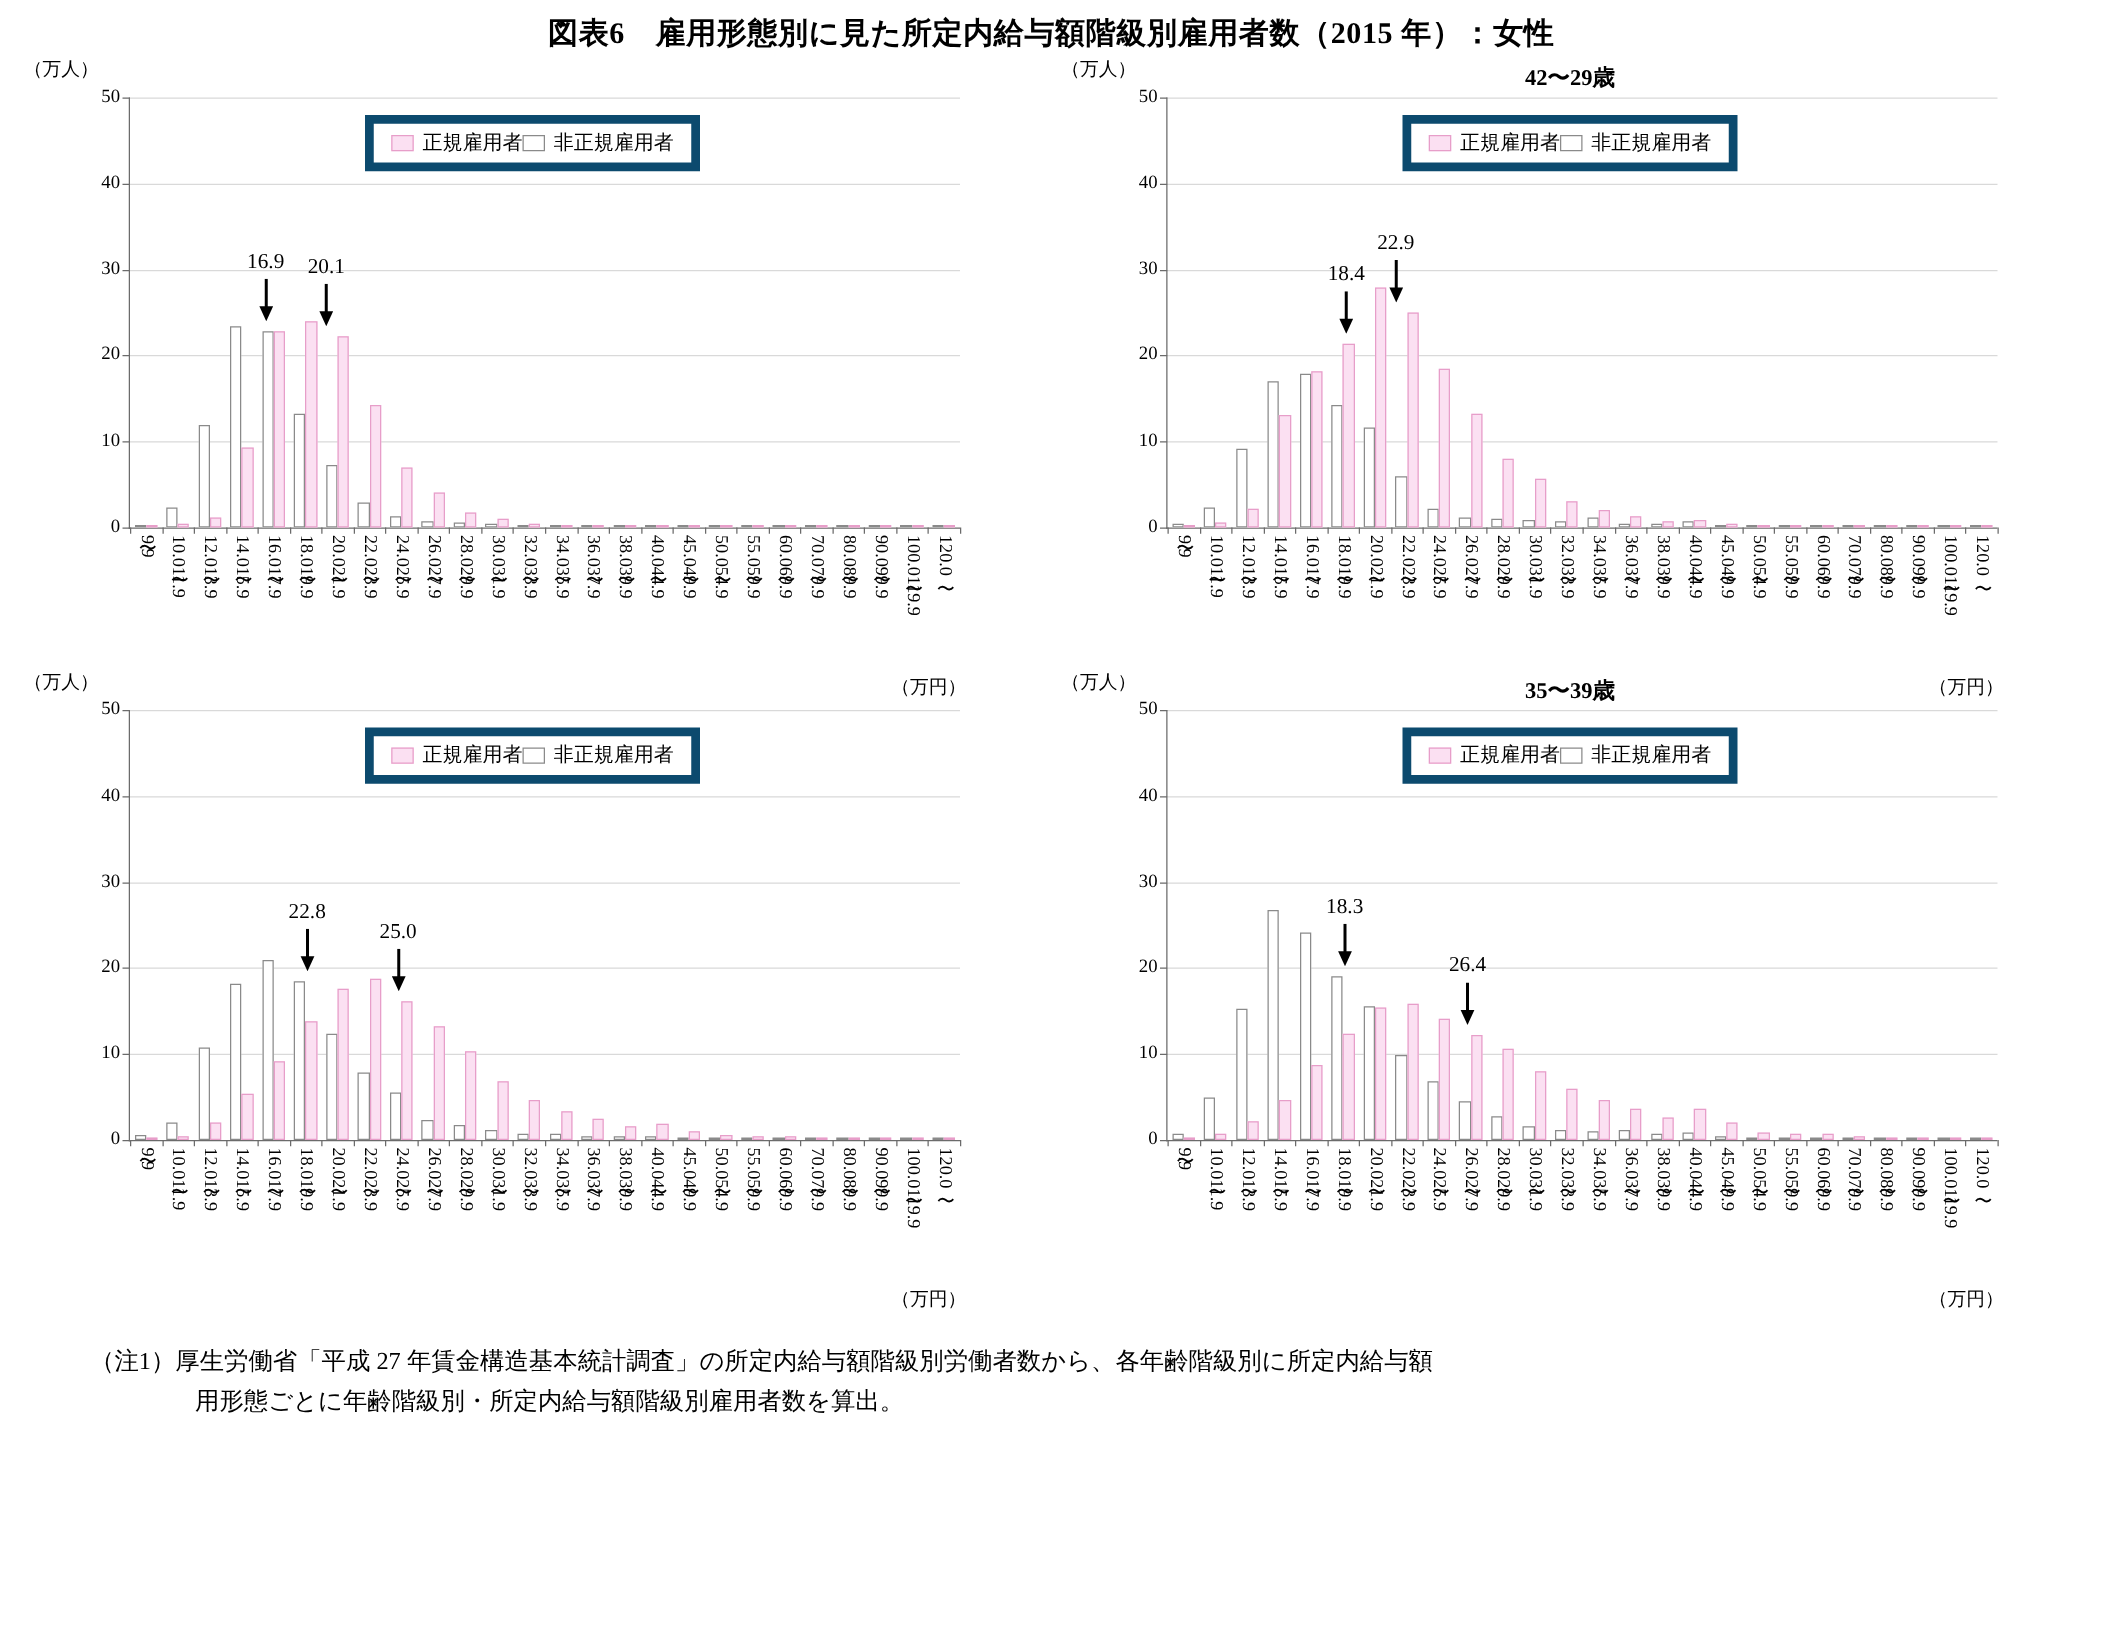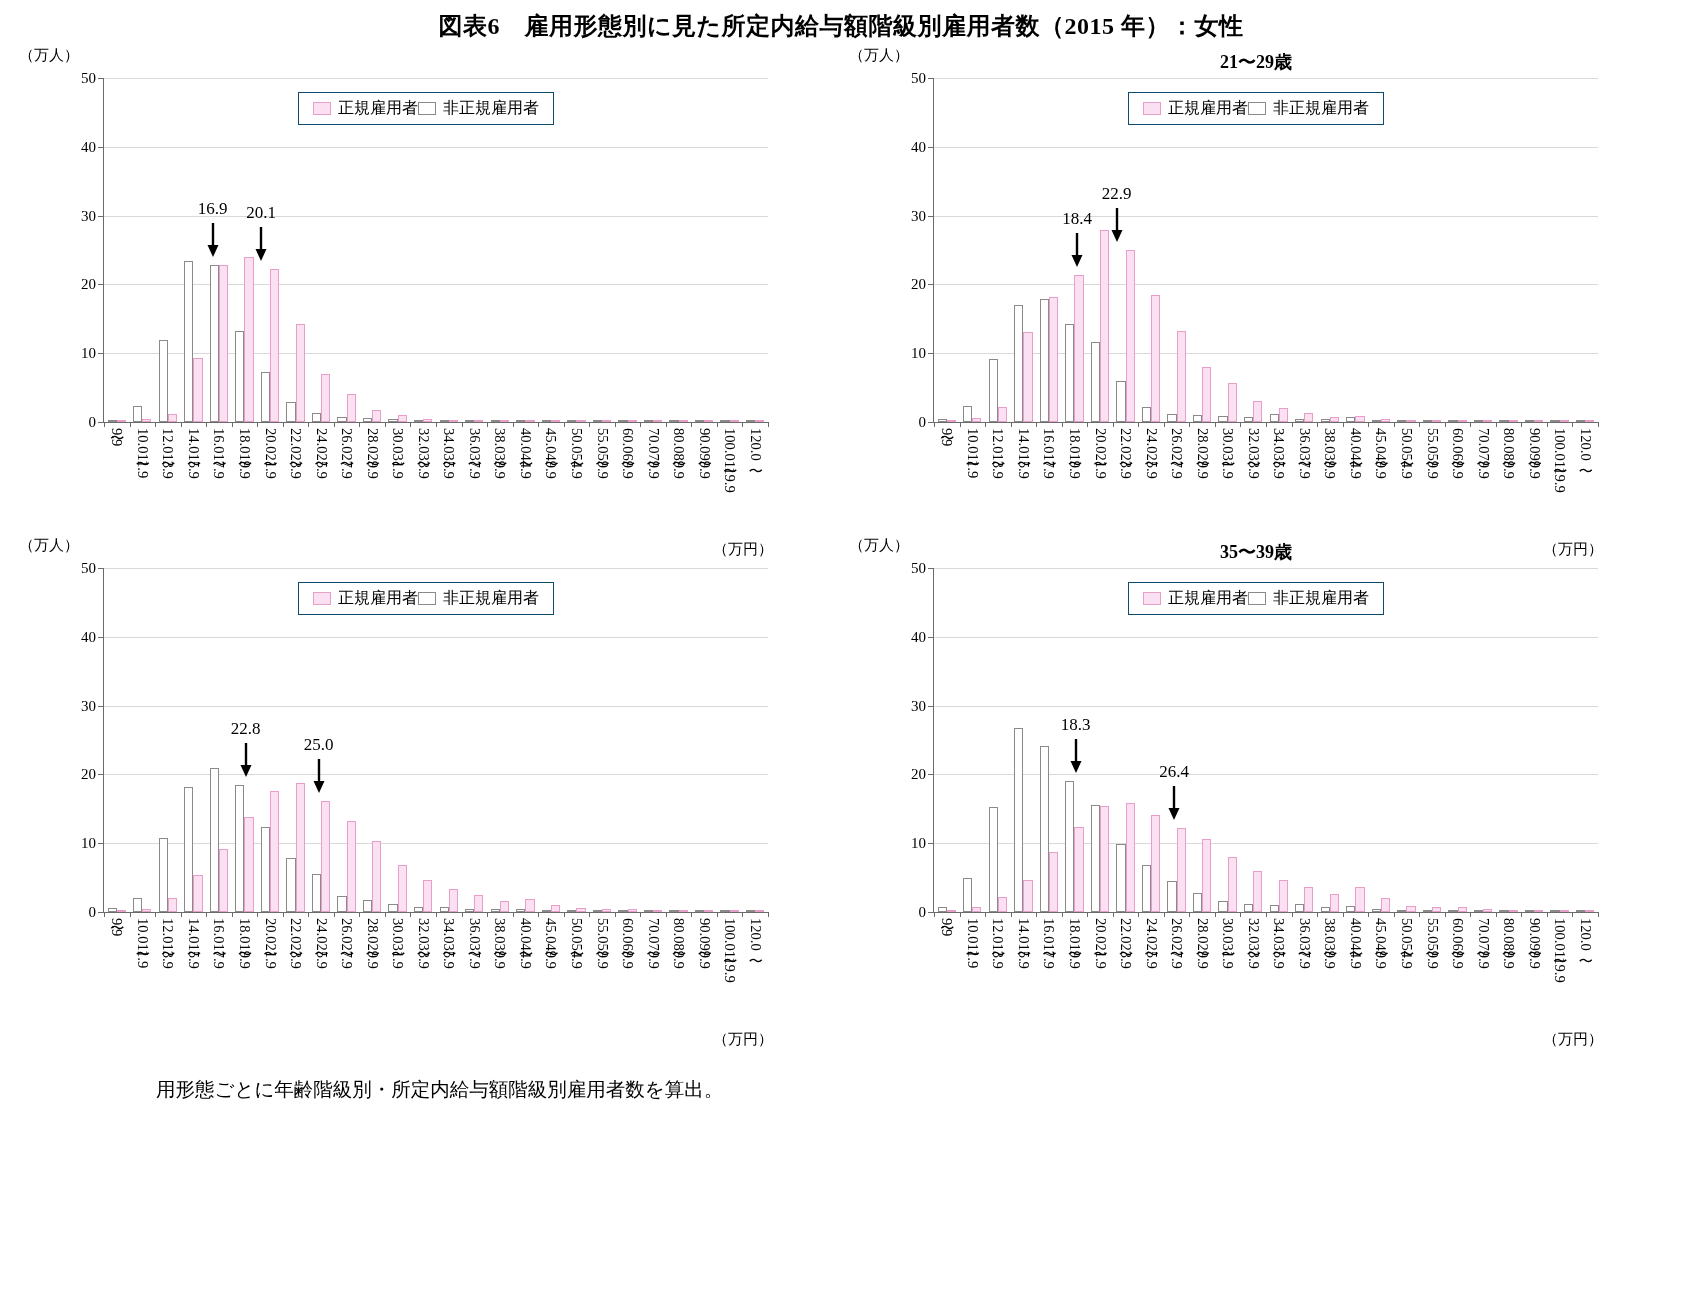--- a/index.html
+++ b/index.html
@@ -103,21 +103,21 @@
     position:absolute;
     top:100%;
     width:0;height:5px;
     border-left:1.1px solid #6b6b6b;
   }
   .legend{
     position:absolute;
     top:46px;
     left:50%;
     transform:translateX(-50%);
-    border:1px solid #0c4a6e;
+    border:7px solid #0c4a6e;
     background:#fff;
     padding:5px 14px;
     display:flex;
     align-items:center;
     font-size:16px;
   }
   .legend .item{display:flex;align-items:center;gap:7px;}
   .swatch{width:18px;height:13px;display:inline-block;box-sizing:border-box;}
   .swatch.reg{background:#fbe0f2;border:1px solid #e79ec9;}
   .swatch.non{background:#fff;border:1px solid #8a8a8a;}
@@ -299,21 +299,21 @@
       <div class="item">
         <span class="swatch non"></span>
         <span>非正規雇用者</span>
       </div>
     </div>
     <div class="unit-x" style="left: 702px; top: 494px;">（万円）</div>
   </div>
 
   <div class="panel">
     <div class="unit-y">（万人）</div>
-    <div class="panel-title">21〜29歳</div>
+    <div class="panel-title">42〜29歳</div>
     <div class="plot">
         <div class="ytick" style="top: 344px;">0</div>
         <div class="ytickmark" style="top: 344px;"></div>
         <div class="gridline" style="top: 275.2px;"></div>
         <div class="ytick" style="top: 275.2px;">10</div>
         <div class="ytickmark" style="top: 275.2px;"></div>
         <div class="gridline" style="top: 206.4px;"></div>
         <div class="ytick" style="top: 206.4px;">20</div>
         <div class="ytickmark" style="top: 206.4px;"></div>
         <div class="gridline" style="top: 137.6px;"></div>
@@ -760,14 +760,15 @@
       <div class="item">
         <span class="swatch non"></span>
         <span>非正規雇用者</span>
       </div>
     </div>
     <div class="unit-x" style="left: 702px; top: 494px;">（万円）</div>
   </div>
 </div>
 
 <div class="notes">
+  <p><span>（注1）</span><span>厚生労働省「平成 27 年賃金構造基本統計調査」の所定内給与額階級別労働者数から、各年齢階級別に所定内給与額</span></p>
   <p class="ind">用形態ごとに年齢階級別・所定内給与額階級別雇用者数を算出。</p>
 </div>
 
 </body></html>

